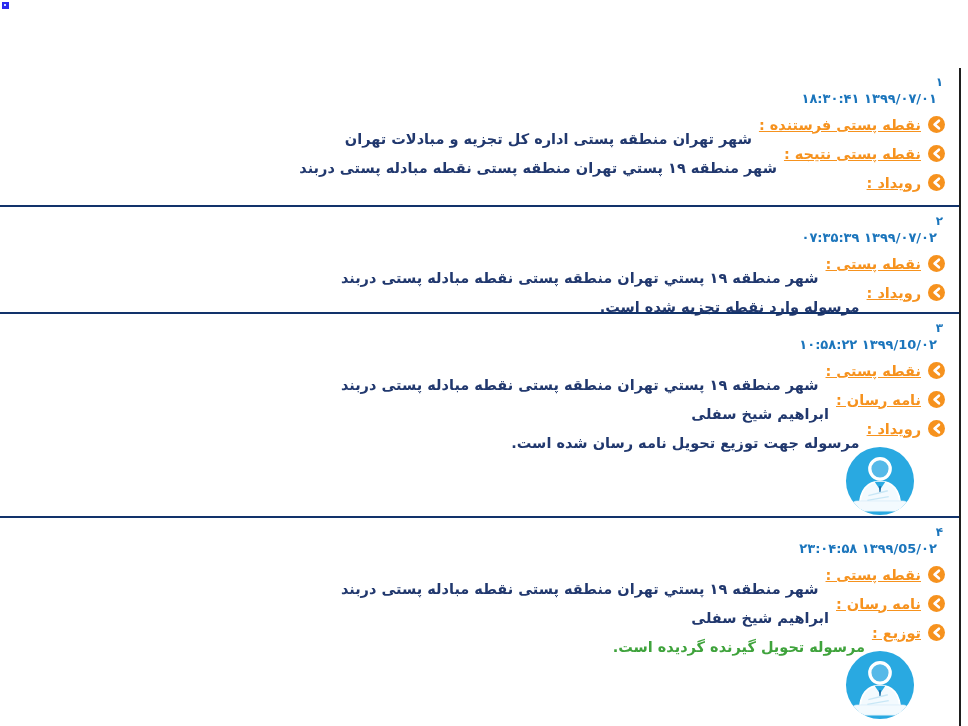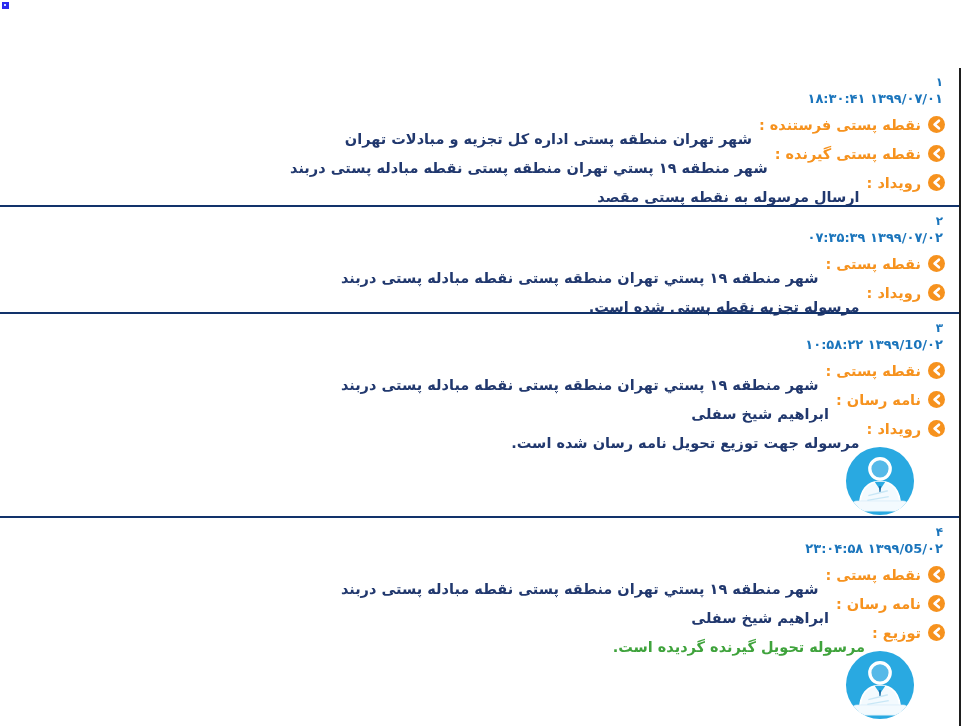--- a/index.html
+++ b/index.html
@@ -39,29 +39,29 @@
   .event:nth-child(1){min-height:139px;}
   .event:nth-child(2){min-height:107px;}
   .event:nth-child(3){min-height:204px;}
   .event:nth-child(4){min-height:208px;border-bottom:none;}
   .seq{
     color:var(--dtblue);font-size:12px;line-height:16px;
     text-align:right;margin-left:2px;margin-right:2px;
   }
   .datetime{
     color:var(--dtblue);font-size:13px;line-height:18px;
-    direction:ltr;text-align:right;margin-right:2px;
+    direction:ltr;text-align:right;margin-right:8px;
     letter-spacing:0.2px;
   }
   .rows{margin-top:2px;}
   .row{
     display:flex;align-items:center;height:29px;gap:7px;
   }
   .bullet{flex:0 0 17px;width:17px;height:17px;display:flex;}
-  .lbl{color:var(--orange);font-size:14.5px;white-space:nowrap;}
+  .lbl{color:var(--orange);font-size:14.5px;white-space:nowrap;text-decoration:underline;}
   .val{color:var(--navy);font-size:14.5px;white-space:nowrap;margin-top:28px;}
   .val.success{color:var(--green);}
   .person-wrap{text-align:right;margin:3px 30px 0 0;line-height:0;}
   .person-wrap svg{display:inline-block;}
 </style>
 </head>
 <body>
 
 <div class="page">
   <div class="broken-img"></div>
@@ -81,33 +81,32 @@
     <span class="val">شهر تهران منطقه پستی اداره کل تجزیه و مبادلات تهران</span>
   </div>
 
   <div class="row">
     <span class="bullet">
       <svg viewBox="0 0 17 17" width="17" height="17" aria-hidden="true">
         <circle cx="8.5" cy="8.5" r="8.5" fill="var(--orange)"></circle>
         <path d="M10.9 4.7 L6.6 8.5 L10.9 12.3" fill="none" stroke="#fff" stroke-width="2.7" stroke-linecap="round" stroke-linejoin="round"></path>
       </svg>
     </span>
-    <span class="lbl">نقطه پستی گیرنده :</span>
+    <span class="lbl">نقطه پستی نتیجه :</span>
     <span class="val">شهر منطقه ۱۹ پستي تهران منطقه پستی نقطه مبادله پستی دربند</span>
   </div>
 
   <div class="row">
     <span class="bullet">
       <svg viewBox="0 0 17 17" width="17" height="17" aria-hidden="true">
         <circle cx="8.5" cy="8.5" r="8.5" fill="var(--orange)"></circle>
         <path d="M10.9 4.7 L6.6 8.5 L10.9 12.3" fill="none" stroke="#fff" stroke-width="2.7" stroke-linecap="round" stroke-linejoin="round"></path>
       </svg>
     </span>
     <span class="lbl">رویداد :</span>
-    <span class="val">ارسال مرسوله به نقطه پستی مقصد</span>
   </div>
 </div>
   </section>
 
   <section class="event">
     <div class="seq">۲</div>
     <div class="datetime">۰۷:۳۵:۳۹ ۱۳۹۹/۰۷/۰۲</div>
     <div class="rows">
   <div class="row">
     <span class="bullet">
@@ -121,21 +120,21 @@
   </div>
 
   <div class="row">
     <span class="bullet">
       <svg viewBox="0 0 17 17" width="17" height="17" aria-hidden="true">
         <circle cx="8.5" cy="8.5" r="8.5" fill="var(--orange)"></circle>
         <path d="M10.9 4.7 L6.6 8.5 L10.9 12.3" fill="none" stroke="#fff" stroke-width="2.7" stroke-linecap="round" stroke-linejoin="round"></path>
       </svg>
     </span>
     <span class="lbl">رویداد :</span>
-    <span class="val">مرسوله تجزیه نقطه پستی شده است.</span>
+    <span class="val">مرسوله وارد نقطه تجزیه شده است.</span>
   </div>
 </div>
   </section>
 
   <section class="event">
     <div class="seq">۳</div>
     <div class="datetime">۱۰:۵۸:۲۲ ۱۳۹۹/10/۰۲</div>
     <div class="rows">
   <div class="row">
     <span class="bullet">

